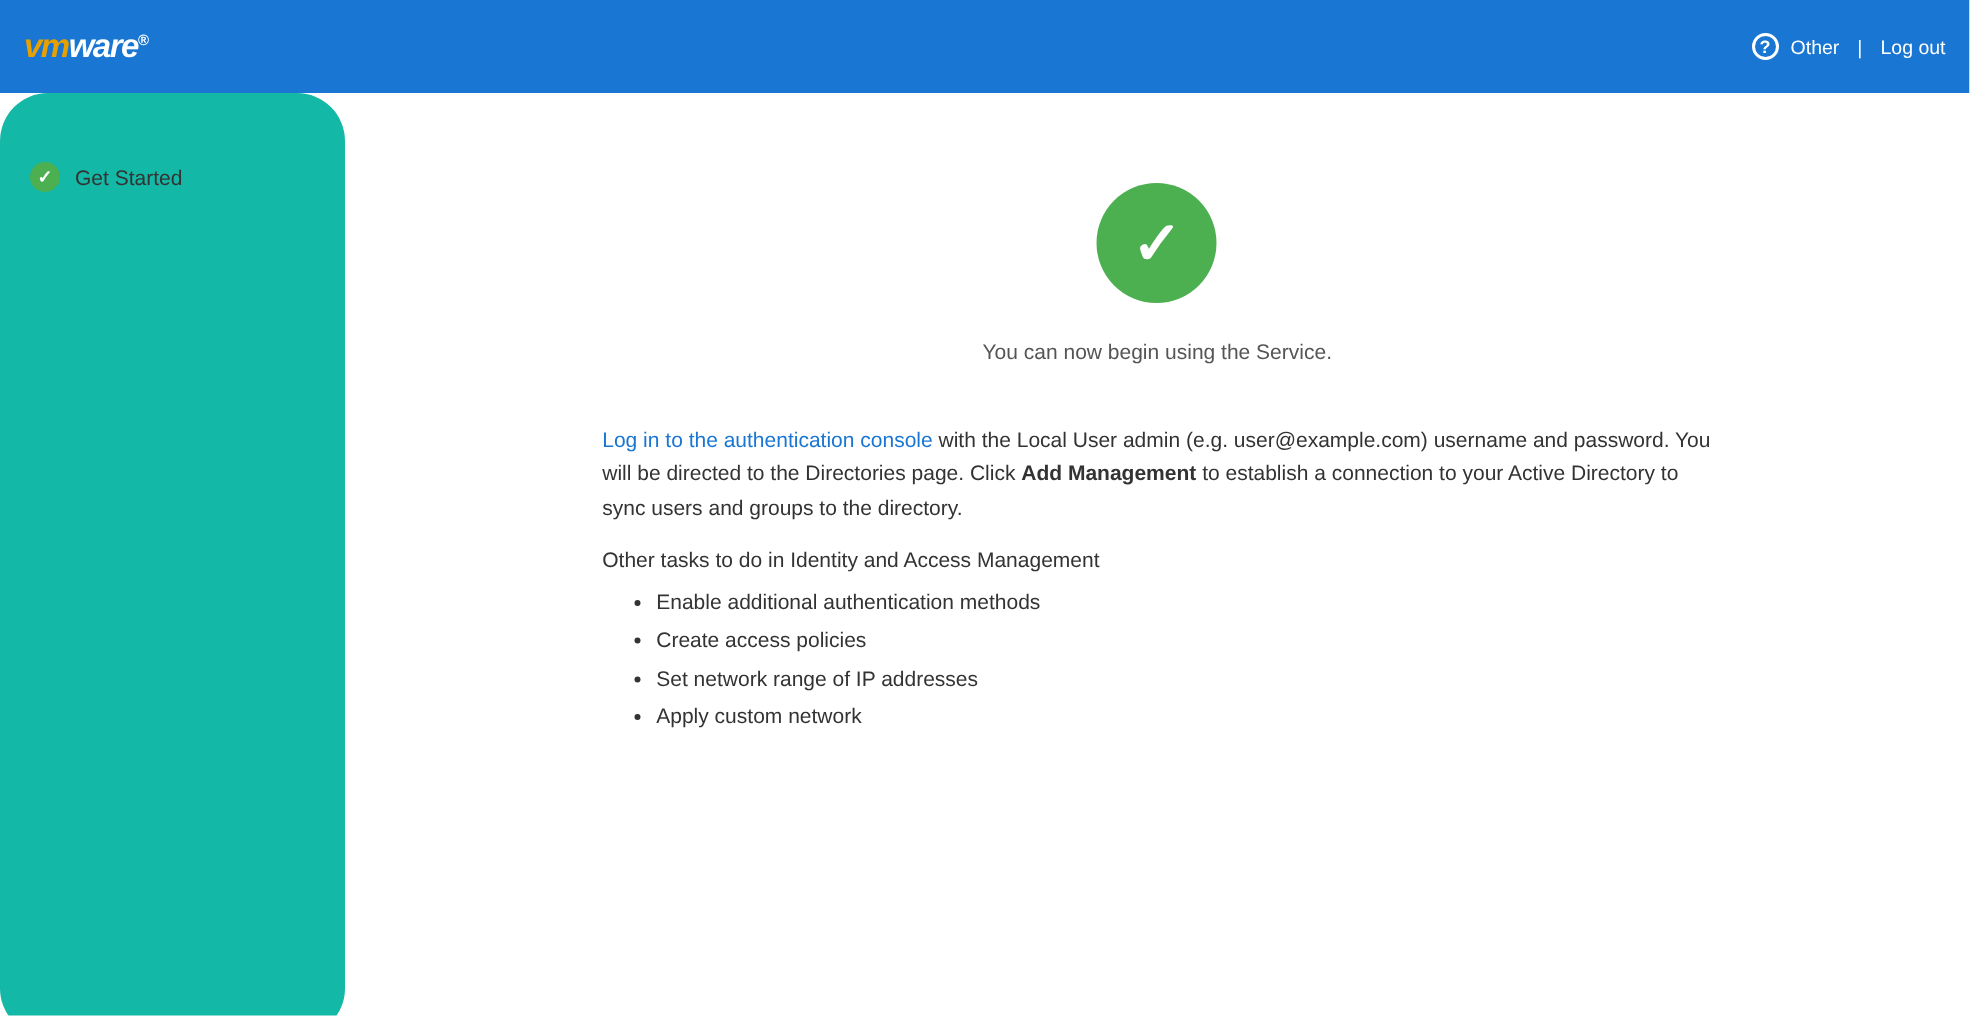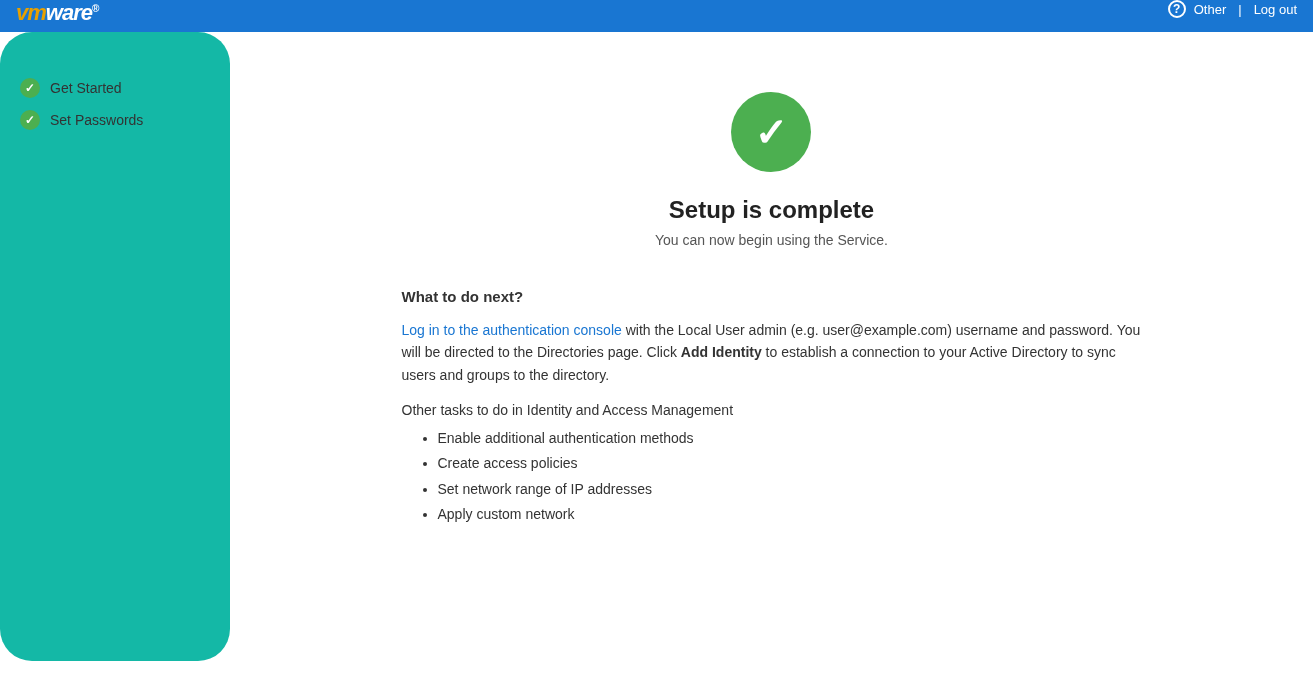--- a/index.html
+++ b/index.html
@@ -1,23 +1,23 @@
 <!DOCTYPE html>
 <html><head>
   <meta charset="utf-8">
   <style>
     * { margin: 0; padding: 0; box-sizing: border-box; }
     body { font-family: Arial, sans-serif; font-size: 14px; color: #333; background: #fff; width: 1313px; height: 677px; overflow: hidden; }
 
     
     .header {
       background-color: #1976d2;
-      height: 32px;
-      display: flex;
-      align-items: flex-start;
+      height: 62px;
+      display: flex;
+      align-items: center;
       justify-content: space-between;
       padding: 0 16px;
     }
     .vmware-logo {
       color: #fff;
       font-size: 22px;
       font-weight: bold;
       letter-spacing: -1px;
     }
     .vmware-logo span {
@@ -198,38 +198,32 @@
   </div>
 </div>
 
 <div class="layout">
 
   <div class="sidebar">
     <div class="sidebar-item">
       <div class="check-icon"></div>
       <span>Get Started</span>
     </div>
-    <div class="sidebar-item">
-      <div class="check-icon"></div>
-      <span>Set Passwords</span>
-    </div>
   </div>
 
   <div class="main">
     <div class="success-area">
       <div class="big-check"></div>
-      <div class="setup-title">Setup is complete</div>
       <div class="setup-subtitle">You can now begin using the Service.</div>
     </div>
 
     <div class="content-section">
-      <div class="what-next-title">What to do next?</div>
 
       <p class="description">
-        <a>Log in to the authentication console</a><span> with the Local User admin (e.g. user@example.com) username and password. You will be directed to the Directories page. Click </span><strong>Add Identity</strong><span> to establish a connection to your Active Directory to sync users and groups to the directory.</span>
+        <a>Log in to the authentication console</a><span> with the Local User admin (e.g. user@example.com) username and password. You will be directed to the Directories page. Click </span><strong>Add Management</strong><span> to establish a connection to your Active Directory to sync users and groups to the directory.</span>
       </p>
 
       <p class="other-tasks">Other tasks to do in Identity and Access Management</p>
 
       <ul class="task-list">
         <li>Enable additional authentication methods</li>
         <li>Create access policies</li>
         <li>Set network range of IP addresses</li>
         <li>Apply custom network</li>
       </ul>

